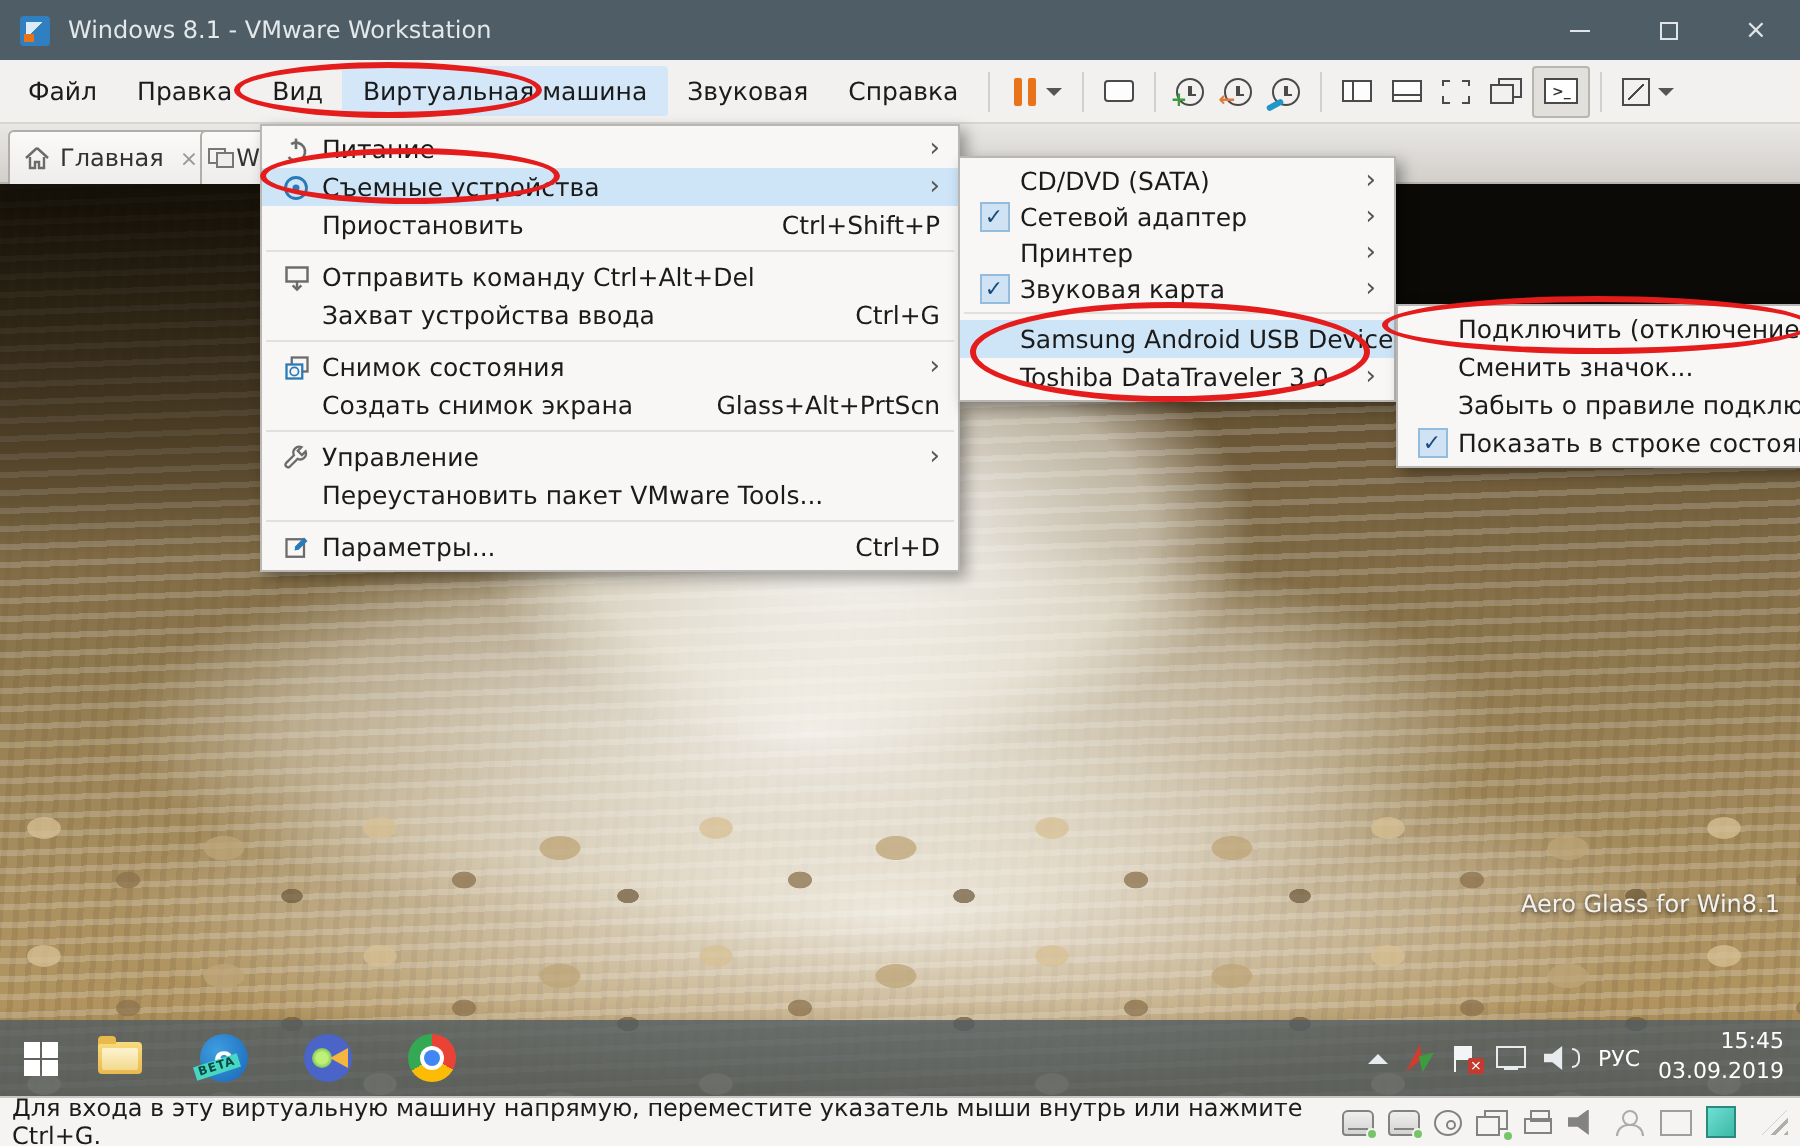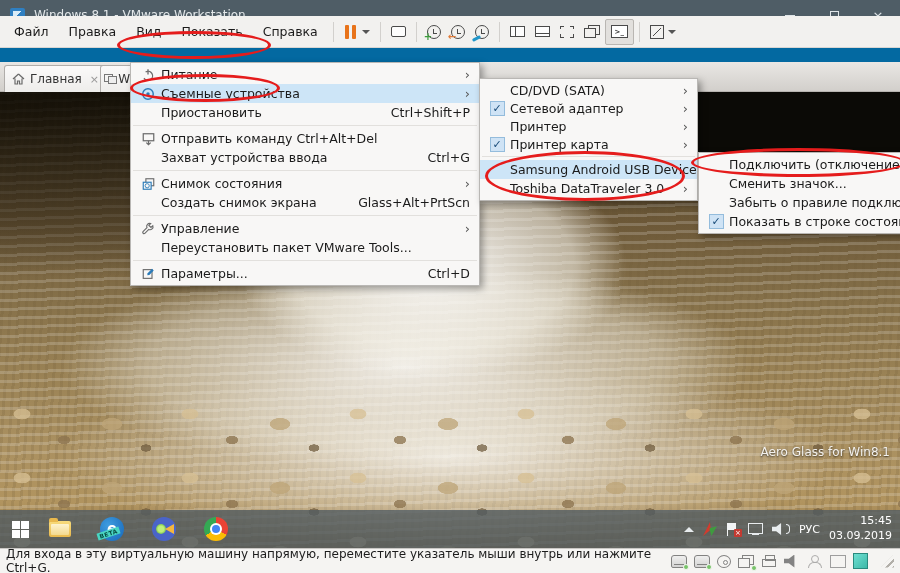--- a/index.html
+++ b/index.html
@@ -12,21 +12,21 @@
     display:flex; align-items:center; color:#e3e8ea; font-size:12px; }
   .vmlogo { width:15px; height:15px; margin:0 9px 0 10px; background:#2f7fc1; border-radius:2px; position:relative; }
   .vmlogo::before { content:""; position:absolute; inset:3px; background:linear-gradient(135deg,#d9ecf8 0 45%,#2f7fc1 45%); }
   .vmlogo::after { content:""; position:absolute; left:2px; bottom:2px; width:5px; height:4px; background:#e8731a; }
   .wctl { margin-left:auto; display:flex; height:100%; }
   .wbtn { width:44px; height:100%; display:flex; align-items:center; justify-content:center; color:#dfe5e8; font-size:13px; }
   .min-glyph { width:10px; height:1px; background:#dfe5e8; }
   .max-glyph { width:9px; height:9px; border:1px solid #dfe5e8; }
 
   
-  .menurow { position:absolute; left:0; top:16px; right:0; height:32px; background:#f2f1ef;
+  .menurow { position:absolute; left:0; top:30px; right:0; height:32px; background:#f2f1ef;
     border-bottom:1px solid #d8d6d3; display:flex; align-items:center; font-size:12.5px; color:#1b1b1b; }
   .mtitem { padding:5px 10px; border-radius:2px; white-space:nowrap; }
   .mtitem.open { background:#d3e7f8; }
   .tsep { width:1px; height:20px; background:#d2d0cd; margin:0 5px; }
   .tbtn { height:26px; display:flex; align-items:center; justify-content:center; padding:0 5px; border-radius:2px; }
   .pbar { width:4px; height:14px; background:#e8731a; border-radius:1px; margin:0 1.5px; }
   .caret { width:0; height:0; border-left:4px solid transparent; border-right:4px solid transparent;
     border-top:4px solid #555; margin-left:4px; }
   .clock { width:14px; height:14px; border:1.5px solid #4a4a4a; border-radius:50%; position:relative; }
   .clock::before { content:""; position:absolute; left:5px; top:3px; width:1.5px; height:5px; background:#4a4a4a; }
@@ -200,21 +200,22 @@
       <div class="wbtn">
           <span>×</span>
         </div>
     </div>
   </div>
 
   <div class="menurow">
     <span class="mtitem" style="margin-left:4px">Файл</span>
     <span class="mtitem">Правка</span>
     <span class="mtitem">Вид</span>
-    <span class="mtitem">Показать</span>
+    <span class="mtitem open">Виртуальная машина</span>
+    <span class="mtitem">Звуковая</span>
     <span class="mtitem">Справка</span>
     <div class="tsep"></div>
     <div class="tbtn">
       <div class="pbar"></div>
       <div class="pbar"></div>
       <div class="caret"></div>
     </div>
     <div class="tsep"></div>
     <div class="tbtn">
       <div class="pbox" style="border-radius:2px"></div>
@@ -448,21 +449,21 @@
     </div>
     <div class="mi">
       <span class="ic"></span>
       <span class="lbl">Принтер</span>
       <span class="ar">›</span>
     </div>
     <div class="mi">
       <span class="ic">
           <span class="chk">✓</span>
         </span>
-      <span class="lbl">Принтер карта</span>
+      <span class="lbl">Звуковая карта</span>
       <span class="ar">›</span>
     </div>
     <div class="msep"></div>
     <div class="mi hl" style="height:19px">
       <span class="ic"></span>
       <span class="lbl">Samsung Android USB Device</span>
       <span class="ar">›</span>
     </div>
     <div class="mi" style="height:19px">
       <span class="ic"></span>

